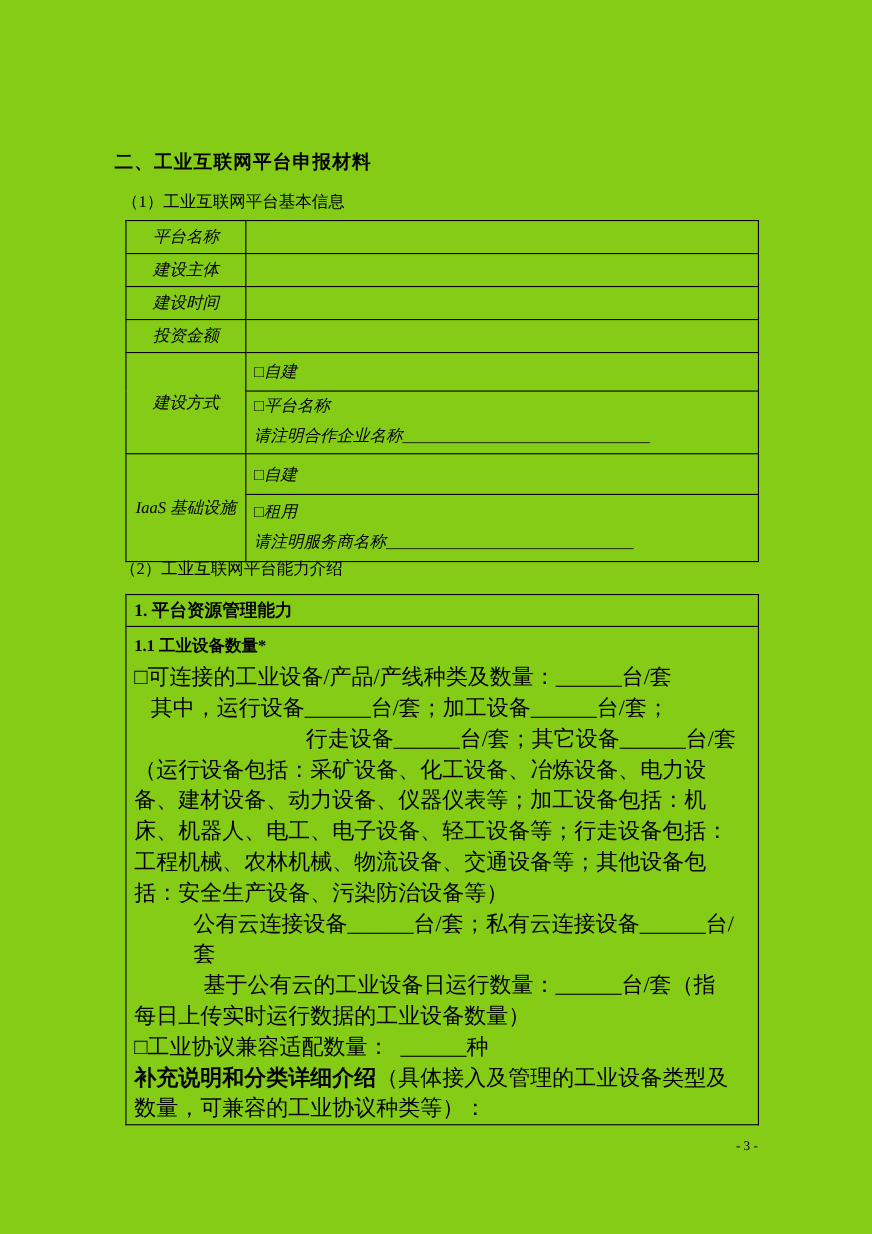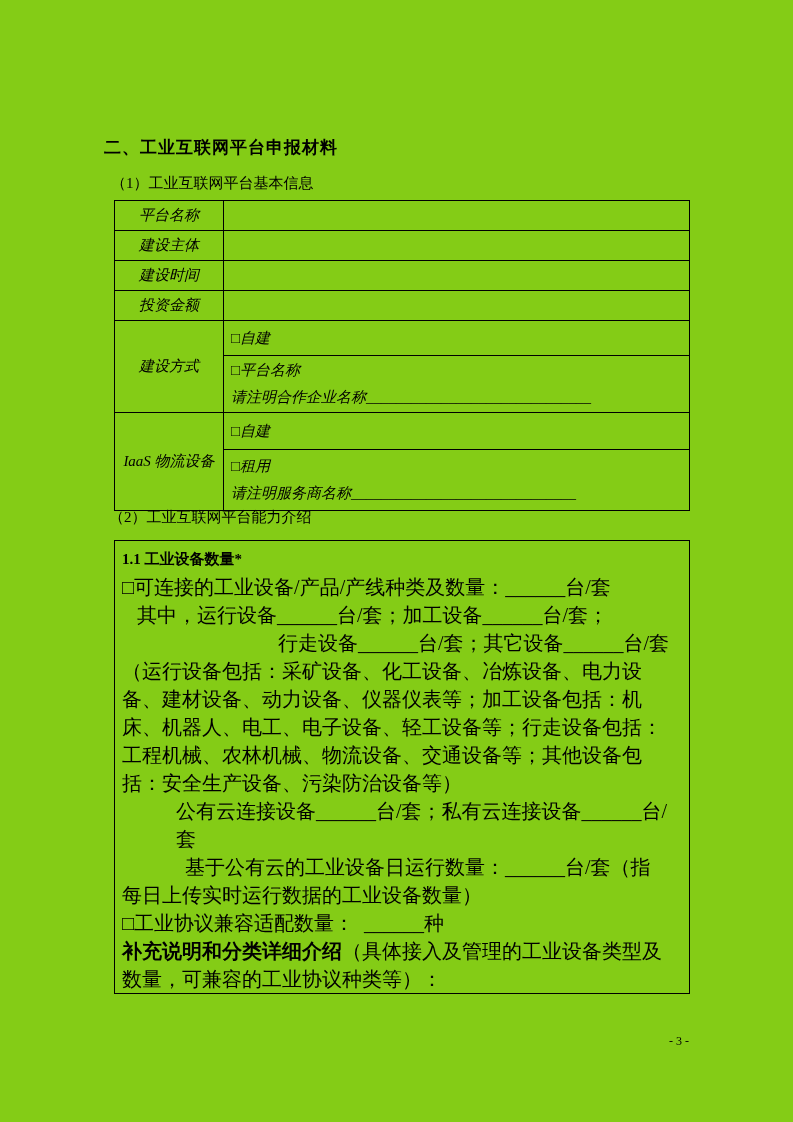--- a/index.html
+++ b/index.html
@@ -79,38 +79,41 @@
         <span class="cb">□</span><span>自建</span>
       </td>
     </tr>
     <tr class="h57">
       <td class="val">
         <div class="line"><span class="cb">□</span><span>平台名称</span></div>
         <div class="line">请注明合作企业名称______________________________</div>
       </td>
     </tr>
     <tr class="h37">
-      <td class="lbl" rowspan="2">IaaS 物流设备</td>
+      <td class="lbl" rowspan="2">IaaS 基础设施</td>
       <td class="val">
         <span class="cb">□</span><span>自建</span>
       </td>
     </tr>
     <tr class="h61">
       <td class="val">
         <div class="line"><span class="cb">□</span><span>租用</span></div>
         <div class="line">请注明服务商名称______________________________</div>
       </td>
     </tr>
   </tbody>
     </table>
 
   <div class="abs sec-heading" id="h-cap">（2）工业互联网平台能力介绍</div>
 
   <table class="abs" id="t2">
     <tbody>
+        <tr>
+      <td class="cap-title">1.  平台资源管理能力</td>
+    </tr>
     <tr>
       <td class="cap-body">
         <p class="bold-line">1.1 工业设备数量*</p>
         <p><span class="cb">□</span><span>可连接的工业设备/产品/产线种类及数量：______台/套</span></p>
         <p class="ind1">其中，运行设备______台/套；加工设备______台/套；</p>
         <p class="ind2">行走设备______台/套；其它设备______台/套</p>
         <p>（运行设备包括：采矿设备、化工设备、冶炼设备、电力设备、建材设备、动力设备、仪器仪表等；加工设备包括：机床、机器人、电工、电子设备、轻工设备等；行走设备包括：工程机械、农林机械、物流设备、交通设备等；其他设备包括：安全生产设备、污染防治设备等）</p>
         <p class="ind3">公有云连接设备______台/套；私有云连接设备______台/套</p>
         <p class="ind4">基于公有云的工业设备日运行数量：______台/套（指每日上传实时运行数据的工业设备数量）</p>
         <p><span class="cb">□</span><span>工业协议兼容适配数量：  ______种</span></p>

